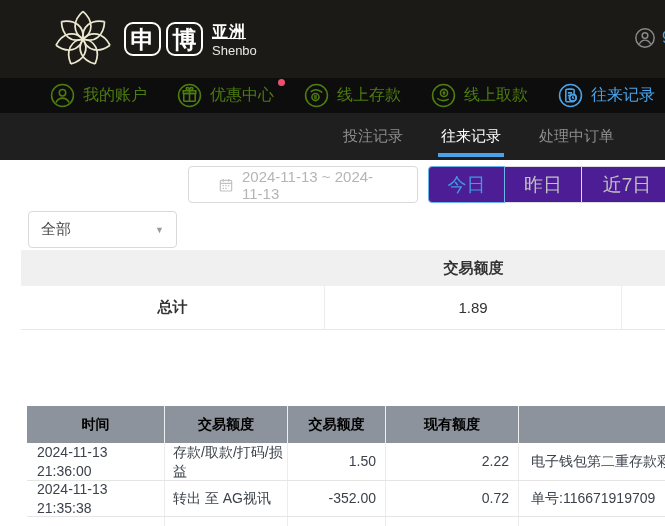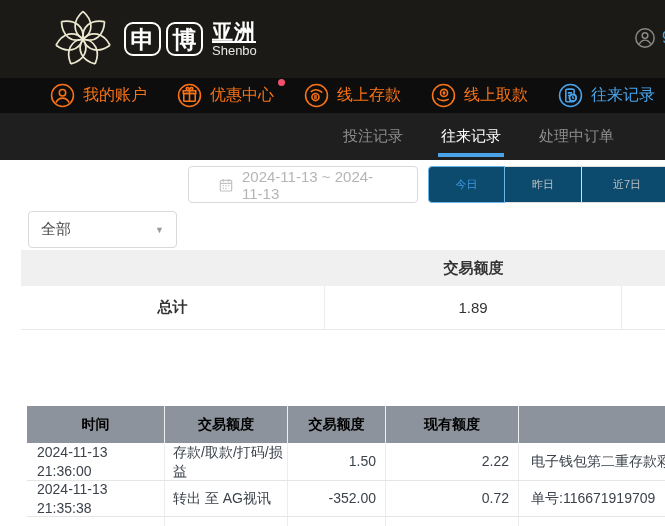--- a/index.html
+++ b/index.html
@@ -7,29 +7,29 @@
     font-family:"Liberation Sans","DejaVu Sans",sans-serif; }
   .page { position:relative; width:665px; height:526px; }
 
   
   .top-header { position:relative; height:78px; background:#1b1a16; overflow:hidden; }
   .brand { position:absolute; left:50px; top:0; height:78px; display:flex; align-items:center; }
   .flower { width:66px; height:66px; margin-right:8px; }
   .logo-box { display:inline-block; width:37px; height:34px; line-height:32px; text-align:center;
     border:2px solid #fff; border-radius:9px; color:#fff; font-size:24px; font-weight:bold; margin-right:5px; }
   .brand-right { margin-left:4px; color:#fff; }
-  .brand-region { font-size:21px; font-weight:bold; letter-spacing:1px; line-height:24px;text-decoration:underline; }
+  .brand-region { font-size:16px; font-weight:bold; letter-spacing:1px; line-height:24px;text-decoration:underline; }
   .brand-sub { font-size:13px; color:#e8e8e8; line-height:14px; }
   .user-area { position:absolute; right:-6px; top:27px; display:flex; align-items:center; gap:6px; }
   .user-area svg { width:22px; height:22px; color:#8a8a8a; }
   .user-partial { color:#4aa0d8; font-size:16px; }
 
   
   .nav-bar { height:35px; background:#0d0d0d; display:flex; align-items:center; padding-left:50px; gap:30px; }
-  .nav-item { display:flex; align-items:center; gap:8px; color:#f97316; font-size:16px; position:relative; cursor:pointer; }
+  .nav-item { display:flex; align-items:center; gap:8px; color:#4d7c0f; font-size:16px; position:relative; cursor:pointer; }
   .nav-item svg { width:25px; height:25px; }
   .nav-item.active { color:#4aa3e8; }
   .nav-badge { position:absolute; top:-4px; right:-11px; width:7px; height:7px; border-radius:50%; background:#f0506e; }
 
   
   .tab-bar { height:47px; background:#1f1f1f; display:flex; justify-content:flex-end; align-items:stretch;
     gap:38px; padding-right:51px; }
   .tab { position:relative; display:flex; align-items:center; color:#8d8d8d; font-size:15px; cursor:pointer; }
   .tab.active { color:#fff; }
   .tab.active::after { content:""; position:absolute; left:-3px; right:-3px; bottom:3px; height:4px; background:#4aa3e8; }
@@ -38,21 +38,21 @@
   .content { position:relative; width:665px; height:366px; background:#fff; }
 
   .filter-row { position:absolute; left:0; top:6px; height:37px; width:665px; }
   .select-box { position:absolute; left:28px; top:0; width:149px; height:37px; border:1px solid #d9d9d9;
     border-radius:4px; display:flex; align-items:center; padding:0 12px; font-size:15px; color:#4a4a4a; cursor:pointer;margin-top:45px; }
   .select-caret { margin-left:auto; font-size:9px; color:#9a9a9a; }
   .date-box { position:absolute; left:188px; top:0; width:230px; height:37px; border:1px solid #d9d9d9;
     border-radius:4px; display:flex; align-items:center; gap:8px; padding:0 29px; font-size:15px; color:#b5b5b5; cursor:pointer; }
   .date-box svg { width:16px; height:16px; color:#c2c2c2; flex:0 0 auto; }
   .btn-group { position:absolute; left:428px; top:0; display:flex; }
-  .qbtn { height:37px; border:1px solid #ddd; background:#0c4a6e; font-size:11px; color:#c0c0c0;
+  .qbtn { height:37px; border:1px solid #ddd; background:#4c1d95; font-size:19px; color:#c0c0c0;
     display:flex; align-items:center; justify-content:center; cursor:pointer; margin-left:-1px;
     font-family:inherit; }
   .qbtn:first-child { margin-left:0; border-radius:4px 0 0 4px; }
   .qbtn:last-child { border-radius:0 4px 4px 0; }
   .qbtn.active { border-color:#6db5e8; color:#3f9be0; z-index:1; }
   .qbtn.b1 { width:77px; } .qbtn.b2 { width:78px; } .qbtn.b3 { width:92px; }
 
   
   .summary { position:absolute; left:21px; top:90px; width:811px; font-size:15px; color:#333; }
   .summary .s-head { display:flex; background:#f0f0f0; height:36px; }

